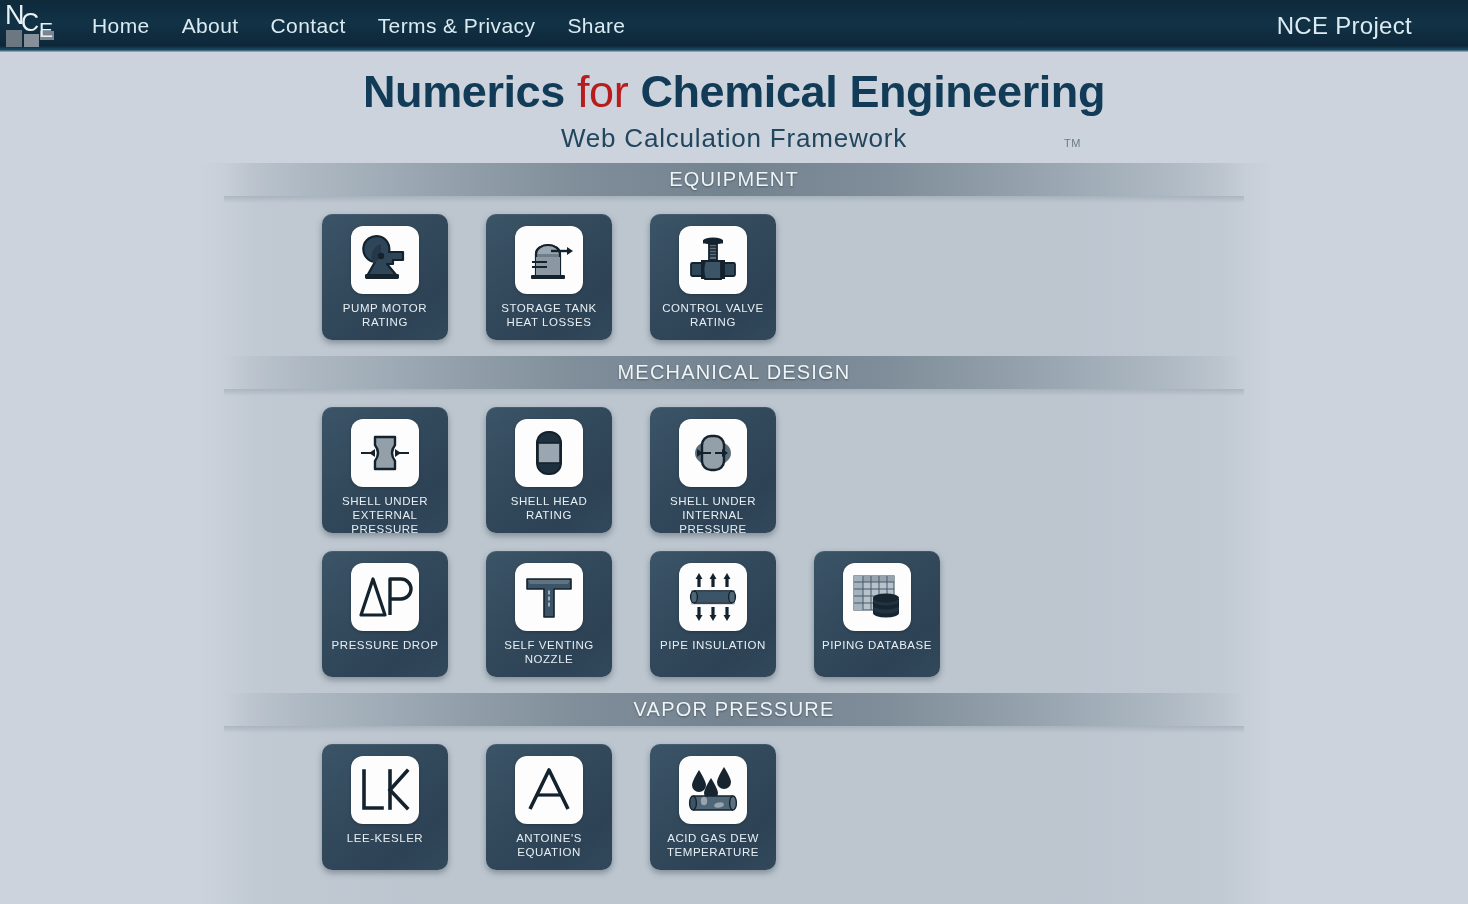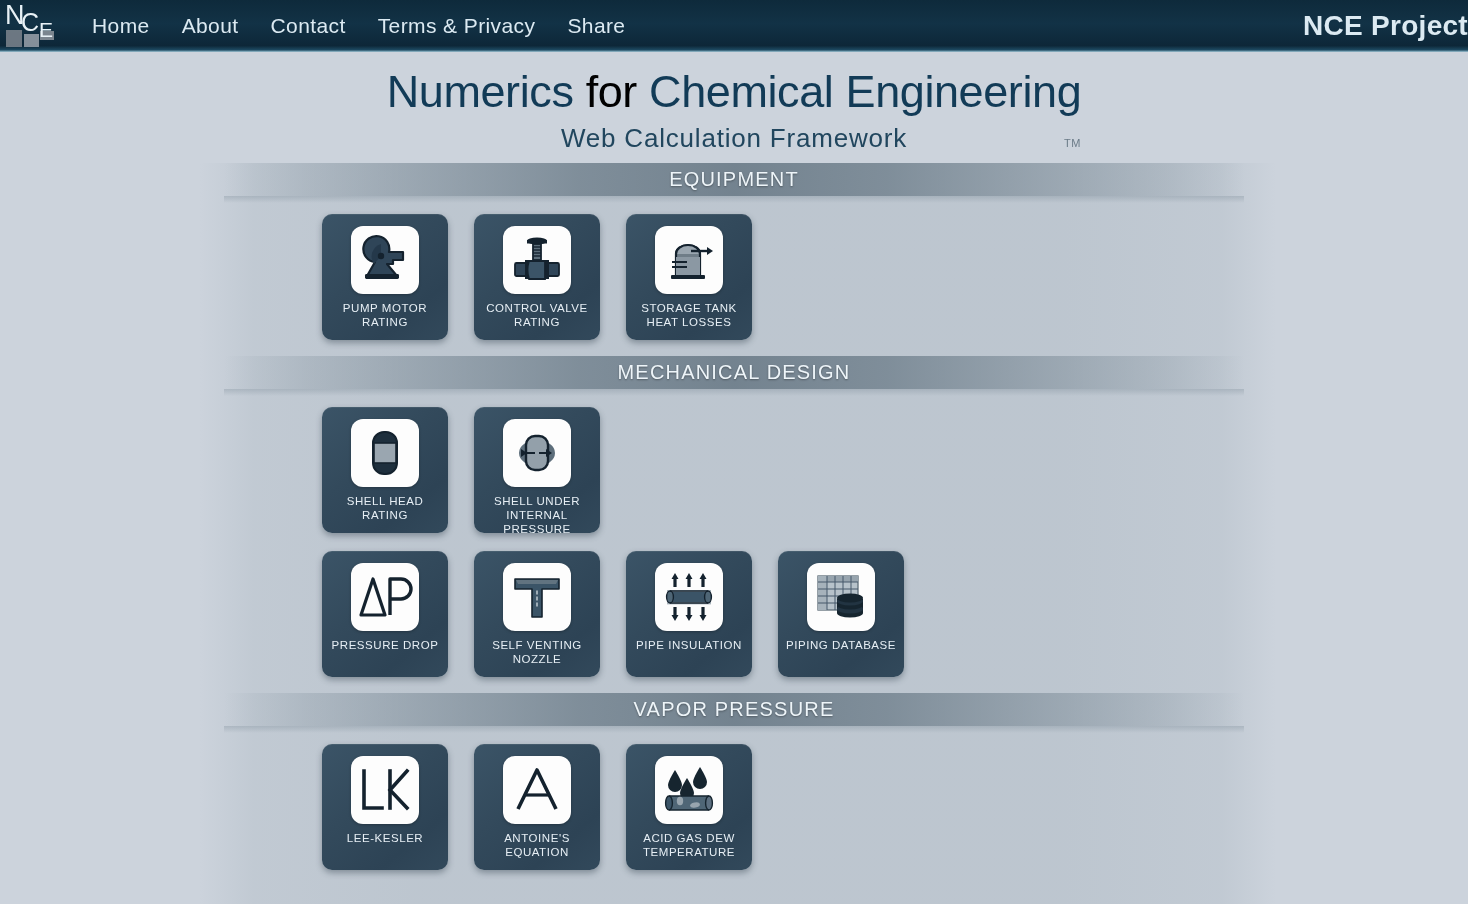--- a/index.html
+++ b/index.html
@@ -67,23 +67,24 @@
     font-weight: 400;
     letter-spacing: .4px;
     padding: 4px 16px;
     cursor: pointer;
     white-space: nowrap;
     font-family: "Liberation Sans", sans-serif;
   }
 
   #nav-right {
     margin-left: auto;
+    margin-right: 56px;
     color: #dceaf2;
-    font-size: 28px;
-    font-weight: 700;
+    font-size: 24px;
+    font-weight: 400;
     letter-spacing: .3px;
     white-space: nowrap;
     cursor: pointer;
   }
 
   
   #title-block {
     position: relative;
     width: 100%;
     padding-top: 16px;
@@ -91,22 +92,22 @@
     z-index: 5;
   }
   #main-title {
     font-size: 45px;
     line-height: 1.08;
     font-weight: 300;
     letter-spacing: -0.4px;
     color: #13415e;
     white-space: nowrap;
   }
-  #main-title .t-light { color: #000000; font-weight: 300; }
-  #main-title .t-dark  { color: #123b57; font-weight: 400; }
+  #main-title .t-light { color: #b91c1c; font-weight: 300; }
+  #main-title .t-dark  { color: #123b57; font-weight: 700; }
   #sub-title {
     margin-top: 6px;
     font-size: 26px;
     font-weight: 300;
     letter-spacing: .8px;
     color: #21465e;
   }
   #tm-mark {
     position: absolute;
     left: 1064px;
@@ -173,21 +174,21 @@
     font-weight: 300;
     letter-spacing: 1.2px;
     text-shadow: 0 1px 2px rgba(0,0,0,.35);
     white-space: nowrap;
   }
 
   .tile-row {
     display: flex;
     justify-content: flex-start;
     padding-left: 322px;
-    gap: 26px;
+    gap: 38px;
     margin-top: 18px;
     margin-bottom: 16px;
   }
 
   
   .tile {
     width: 126px;
     height: 126px;
     border-radius: 10px;
     background: linear-gradient(140deg, #3b5467 0%, #334a5c 40%, #2d4355 75%, #32495b 100%);
@@ -271,20 +272,35 @@
         <div class="tile">
           <div class="tile-icon">
             <svg id="ic-pump-icon" width="52" height="52" viewBox="0 0 52 52" xmlns="http://www.w3.org/2000/svg">
     <path d="M8 42 L16 28 A13 13 0 1 1 30 18 L44 18 L44 26 L34 26 L34 30 L28 30 L38 42 Z" fill="#2f4558" stroke="#14222e" stroke-width="2.2" stroke-linejoin="round"></path>
     <path d="M22 10 A13 13 0 0 0 15 30 L22 22 Z" fill="#24384a"></path>
     <ellipse cx="22" cy="22" rx="3.2" ry="3.2" fill="#14222e"></ellipse>
     <rect x="6" y="40" width="34" height="5" rx="1.4" fill="#14222e"></rect>
   </svg>
           </div>
           <div class="tile-label">PUMP MOTOR RATING</div>
+        </div>
+        <div class="tile">
+          <div class="tile-icon">
+            <svg id="ic-storage-tank-icon" width="52" height="52" viewBox="0 0 52 52" xmlns="http://www.w3.org/2000/svg">
+    <path d="M13 41 L13 20 A12 9 0 0 1 37 20 L37 41 Z" fill="#6f7d88" stroke="#14222e" stroke-width="2.2"></path>
+    <path d="M13 23 L37 23 L37 41 L13 41 Z" fill="#8b98a3" stroke="none"></path>
+    <path d="M13 20 A12 9 0 0 1 37 20" fill="#9aa6b0" stroke="#14222e" stroke-width="2.2"></path>
+    <line x1="9" y1="28" x2="24" y2="28" stroke="#14222e" stroke-width="2"></line>
+    <line x1="9" y1="33" x2="24" y2="33" stroke="#14222e" stroke-width="2"></line>
+    <rect x="8" y="41" width="34" height="4" rx="1" fill="#14222e"></rect>
+    <line x1="28" y1="17" x2="44" y2="17" stroke="#14222e" stroke-width="2.4"></line>
+    <path d="M44 13 L50 17 L44 21 Z" fill="#14222e"></path>
+  </svg>
+          </div>
+          <div class="tile-label">STORAGE TANK HEAT LOSSES</div>
         </div>
         <div class="tile">
           <div class="tile-icon">
             <svg id="ic-control-valve-icon" width="52" height="52" viewBox="0 0 52 52" xmlns="http://www.w3.org/2000/svg">
     <ellipse cx="26" cy="7" rx="10" ry="3.4" fill="#14222e"></ellipse>
     <rect x="16" y="6" width="20" height="3.5" fill="#14222e"></rect>
     <rect x="22" y="10" width="8" height="16" fill="#5d6e7b" stroke="#14222e" stroke-width="1.8"></rect>
     <g stroke="#14222e" stroke-width="1.4">
       <line x1="22" y1="13" x2="30" y2="13"></line>
       <line x1="22" y1="16" x2="30" y2="16"></line>
@@ -293,42 +309,39 @@
     </g>
     <rect x="4" y="29" width="12" height="13" rx="1.5" fill="#2f4558" stroke="#14222e" stroke-width="1.8"></rect>
     <rect x="36" y="29" width="12" height="13" rx="1.5" fill="#2f4558" stroke="#14222e" stroke-width="1.8"></rect>
     <rect x="14" y="26" width="4" height="19" fill="#14222e"></rect>
     <rect x="34" y="26" width="4" height="19" fill="#14222e"></rect>
     <path d="M18 27 L34 27 L34 45 L18 45 Q15 36 18 27 Z" fill="#3b5467" stroke="#14222e" stroke-width="1.8"></path>
   </svg>
           </div>
           <div class="tile-label">CONTROL VALVE RATING</div>
         </div>
-        <div class="tile">
-          <div class="tile-icon">
-            <svg id="ic-storage-tank-icon" width="52" height="52" viewBox="0 0 52 52" xmlns="http://www.w3.org/2000/svg">
-    <path d="M13 41 L13 20 A12 9 0 0 1 37 20 L37 41 Z" fill="#6f7d88" stroke="#14222e" stroke-width="2.2"></path>
-    <path d="M13 23 L37 23 L37 41 L13 41 Z" fill="#8b98a3" stroke="none"></path>
-    <path d="M13 20 A12 9 0 0 1 37 20" fill="#9aa6b0" stroke="#14222e" stroke-width="2.2"></path>
-    <line x1="9" y1="28" x2="24" y2="28" stroke="#14222e" stroke-width="2"></line>
-    <line x1="9" y1="33" x2="24" y2="33" stroke="#14222e" stroke-width="2"></line>
-    <rect x="8" y="41" width="34" height="4" rx="1" fill="#14222e"></rect>
-    <line x1="28" y1="17" x2="44" y2="17" stroke="#14222e" stroke-width="2.4"></line>
-    <path d="M44 13 L50 17 L44 21 Z" fill="#14222e"></path>
-  </svg>
-          </div>
-          <div class="tile-label">STORAGE TANK HEAT LOSSES</div>
-        </div>
       </div>
     </div>
     <div class="section">
       <div class="section-header">
         <div class="section-title">MECHANICAL DESIGN</div>
       </div>
       <div class="tile-row">
+        <div class="tile">
+          <div class="tile-icon">
+            <svg id="ic-shell-external-pressure-icon" width="52" height="52" viewBox="0 0 52 52" xmlns="http://www.w3.org/2000/svg">
+    <path d="M16 10 Q26 10 36 10 L36 18 Q30 26 36 34 L36 42 Q26 42 16 42 L16 34 Q22 26 16 18 Z" fill="#93a0aa" stroke="#14222e" stroke-width="2.4" stroke-linejoin="round"></path>
+    <line x1="2" y1="26" x2="12" y2="26" stroke="#14222e" stroke-width="2"></line>
+    <path d="M16 22 L10 26 L16 30 Z" fill="#14222e"></path>
+    <line x1="50" y1="26" x2="40" y2="26" stroke="#14222e" stroke-width="2"></line>
+    <path d="M36 22 L42 26 L36 30 Z" fill="#14222e"></path>
+  </svg>
+          </div>
+          <div class="tile-label">SHELL UNDER EXTERNAL PRESSURE</div>
+        </div>
         <div class="tile">
           <div class="tile-icon">
             <svg id="ic-shell-head-icon" width="52" height="52" viewBox="0 0 52 52" xmlns="http://www.w3.org/2000/svg">
     <rect x="14" y="5" width="24" height="42" rx="11" fill="#1e2f3d" stroke="#14222e" stroke-width="2"></rect>
     <rect x="15" y="16" width="22" height="20" fill="#9aa6b0" stroke="#14222e" stroke-width="1.6"></rect>
   </svg>
           </div>
           <div class="tile-label">SHELL HEAD RATING</div>
         </div>
         <div class="tile">

